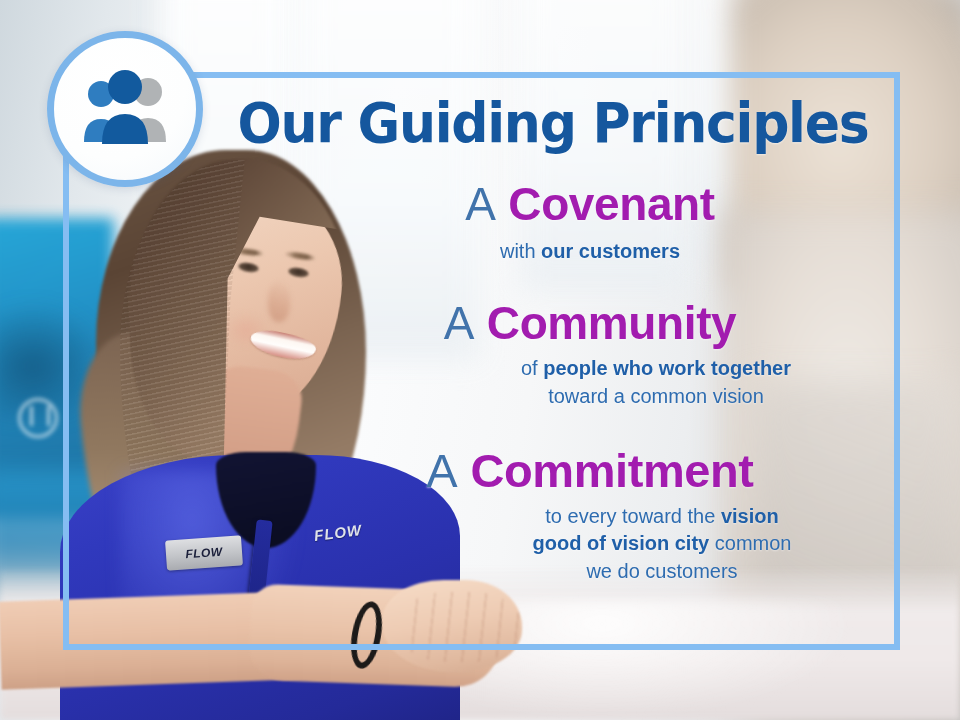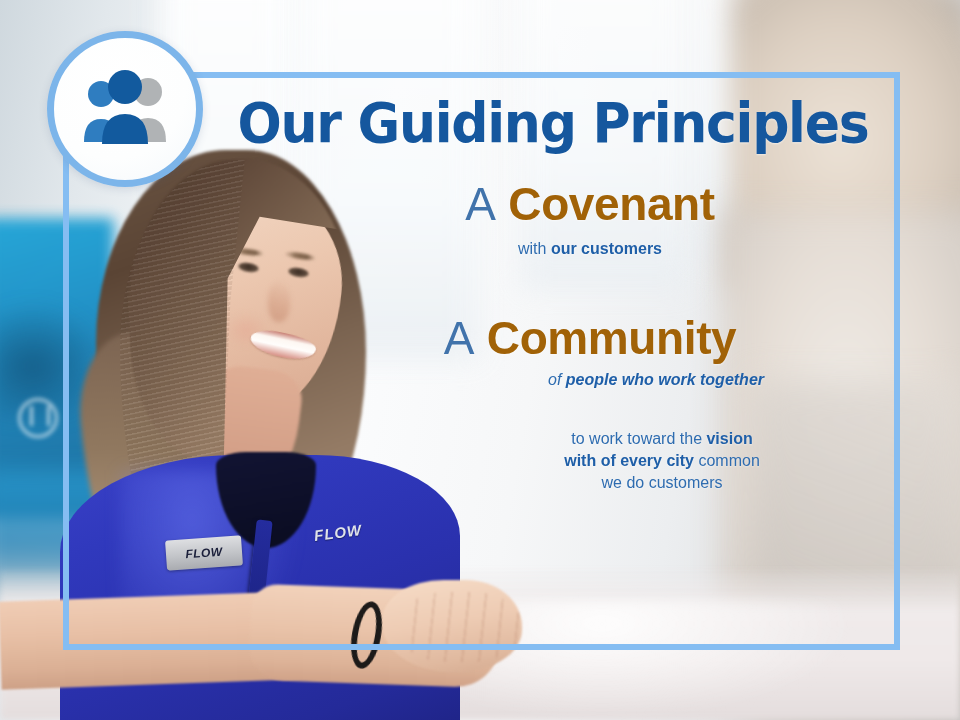--- a/index.html
+++ b/index.html
@@ -322,38 +322,38 @@
     line-height: 1.08;
     color: #2166b0;
     letter-spacing: -.4px;
     text-shadow: 0 1px 2px rgba(255,255,255,.5);
   }
   .p-head .lead {
     font-weight: normal;
     color: #4173ab;
     letter-spacing: 0;
   }
-  .p-head .word { font-weight: bold; color: #a16207; }
+  .p-head .word { font-weight: bold; color: #a21caf; }
 
   .p-sub {
     font-family: "Liberation Sans", sans-serif;
-    font-size: 16px;
+    font-size: 20px;
     line-height: 1.38;
     color: #2e6cb0;
     margin-top: 6px;
     text-shadow: 0 1px 2px rgba(255,255,255,.5);
   }
   .p-sub b { font-weight: bold; color: #1f5fa8; }
 
   #pb-covenant   { margin-top: 0px; }
-  #pb-community  { margin-top: 54px; }
+  #pb-community  { margin-top: 34px; }
   #pb-commitment { margin-top: 36px; }
   #pb-commitment .p-head { font-size: 47px; }
   #pb-commitment .p-sub  { width: 420px; margin-left: auto; margin-right: 8px; }
-  #pb-community  .p-sub  { width: 420px; margin-left: auto; margin-right: 14px; font-style: italic; }
+  #pb-community  .p-sub  { width: 420px; margin-left: auto; margin-right: 14px; }
   #pb-covenant   .p-sub  { margin-top: 8px; }
 </style>
 </head>
 <body>
 
 <div class="stage">
 
   <div class="photo">
     <div class="bg-base"></div>
     <div class="win w1"></div>
@@ -431,25 +431,30 @@
       </div>
     </div>
 
     <div class="p-block" id="pb-community">
       <div class="p-head">
         <span class="lead">A</span>
         <span class="word">Community</span>
       </div>
       <div class="p-sub">
         <span>of </span><b>people who work together</b><br>
+        <span>toward a common vision</span>
       </div>
     </div>
 
     <div class="p-block" id="pb-commitment">
+      <div class="p-head">
+        <span class="lead">A</span>
+        <span class="word">Commitment</span>
+      </div>
       <div class="p-sub">
-        <span>to work toward the </span><b>vision</b><br>
-        <b>with of every city</b><span> common</span><br>
+        <span>to every toward the </span><b>vision</b><br>
+        <b>good of vision city</b><span> common</span><br>
         <span>we do customers</span>
       </div>
     </div>
 
   </div>
 </div>
 
 </body></html>

